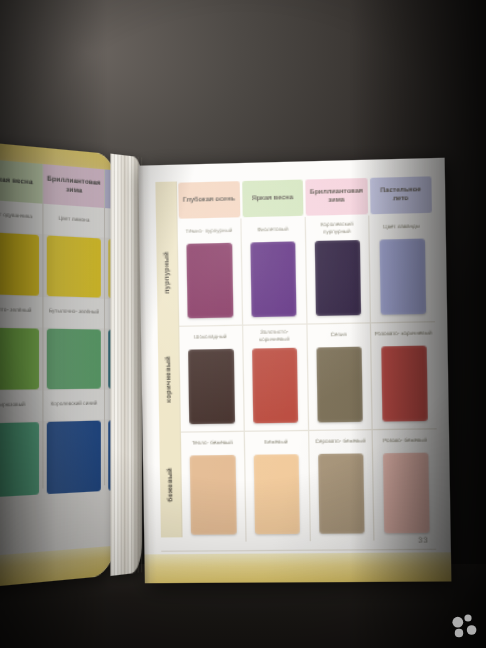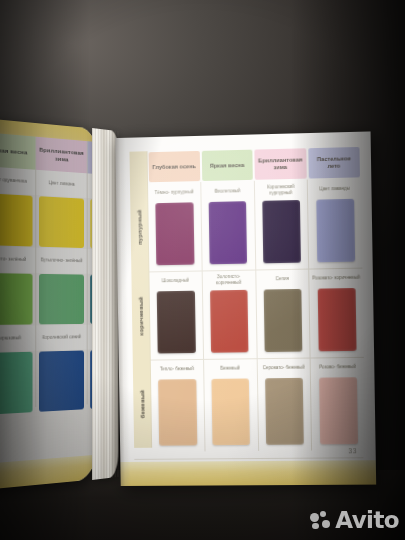--- a/index.html
+++ b/index.html
@@ -364,16 +364,15 @@
 
   <div class="table-vignette"></div>
 
   <div class="avito">
     <div class="avito-dots">
       <i class="d1"></i>
         <i class="d2"></i>
         <i class="d3"></i>
         <i class="d4"></i>
     </div>
-    <div class="avito-word">Avito</div>
   </div>
 
 </div>
 
 </body></html>

